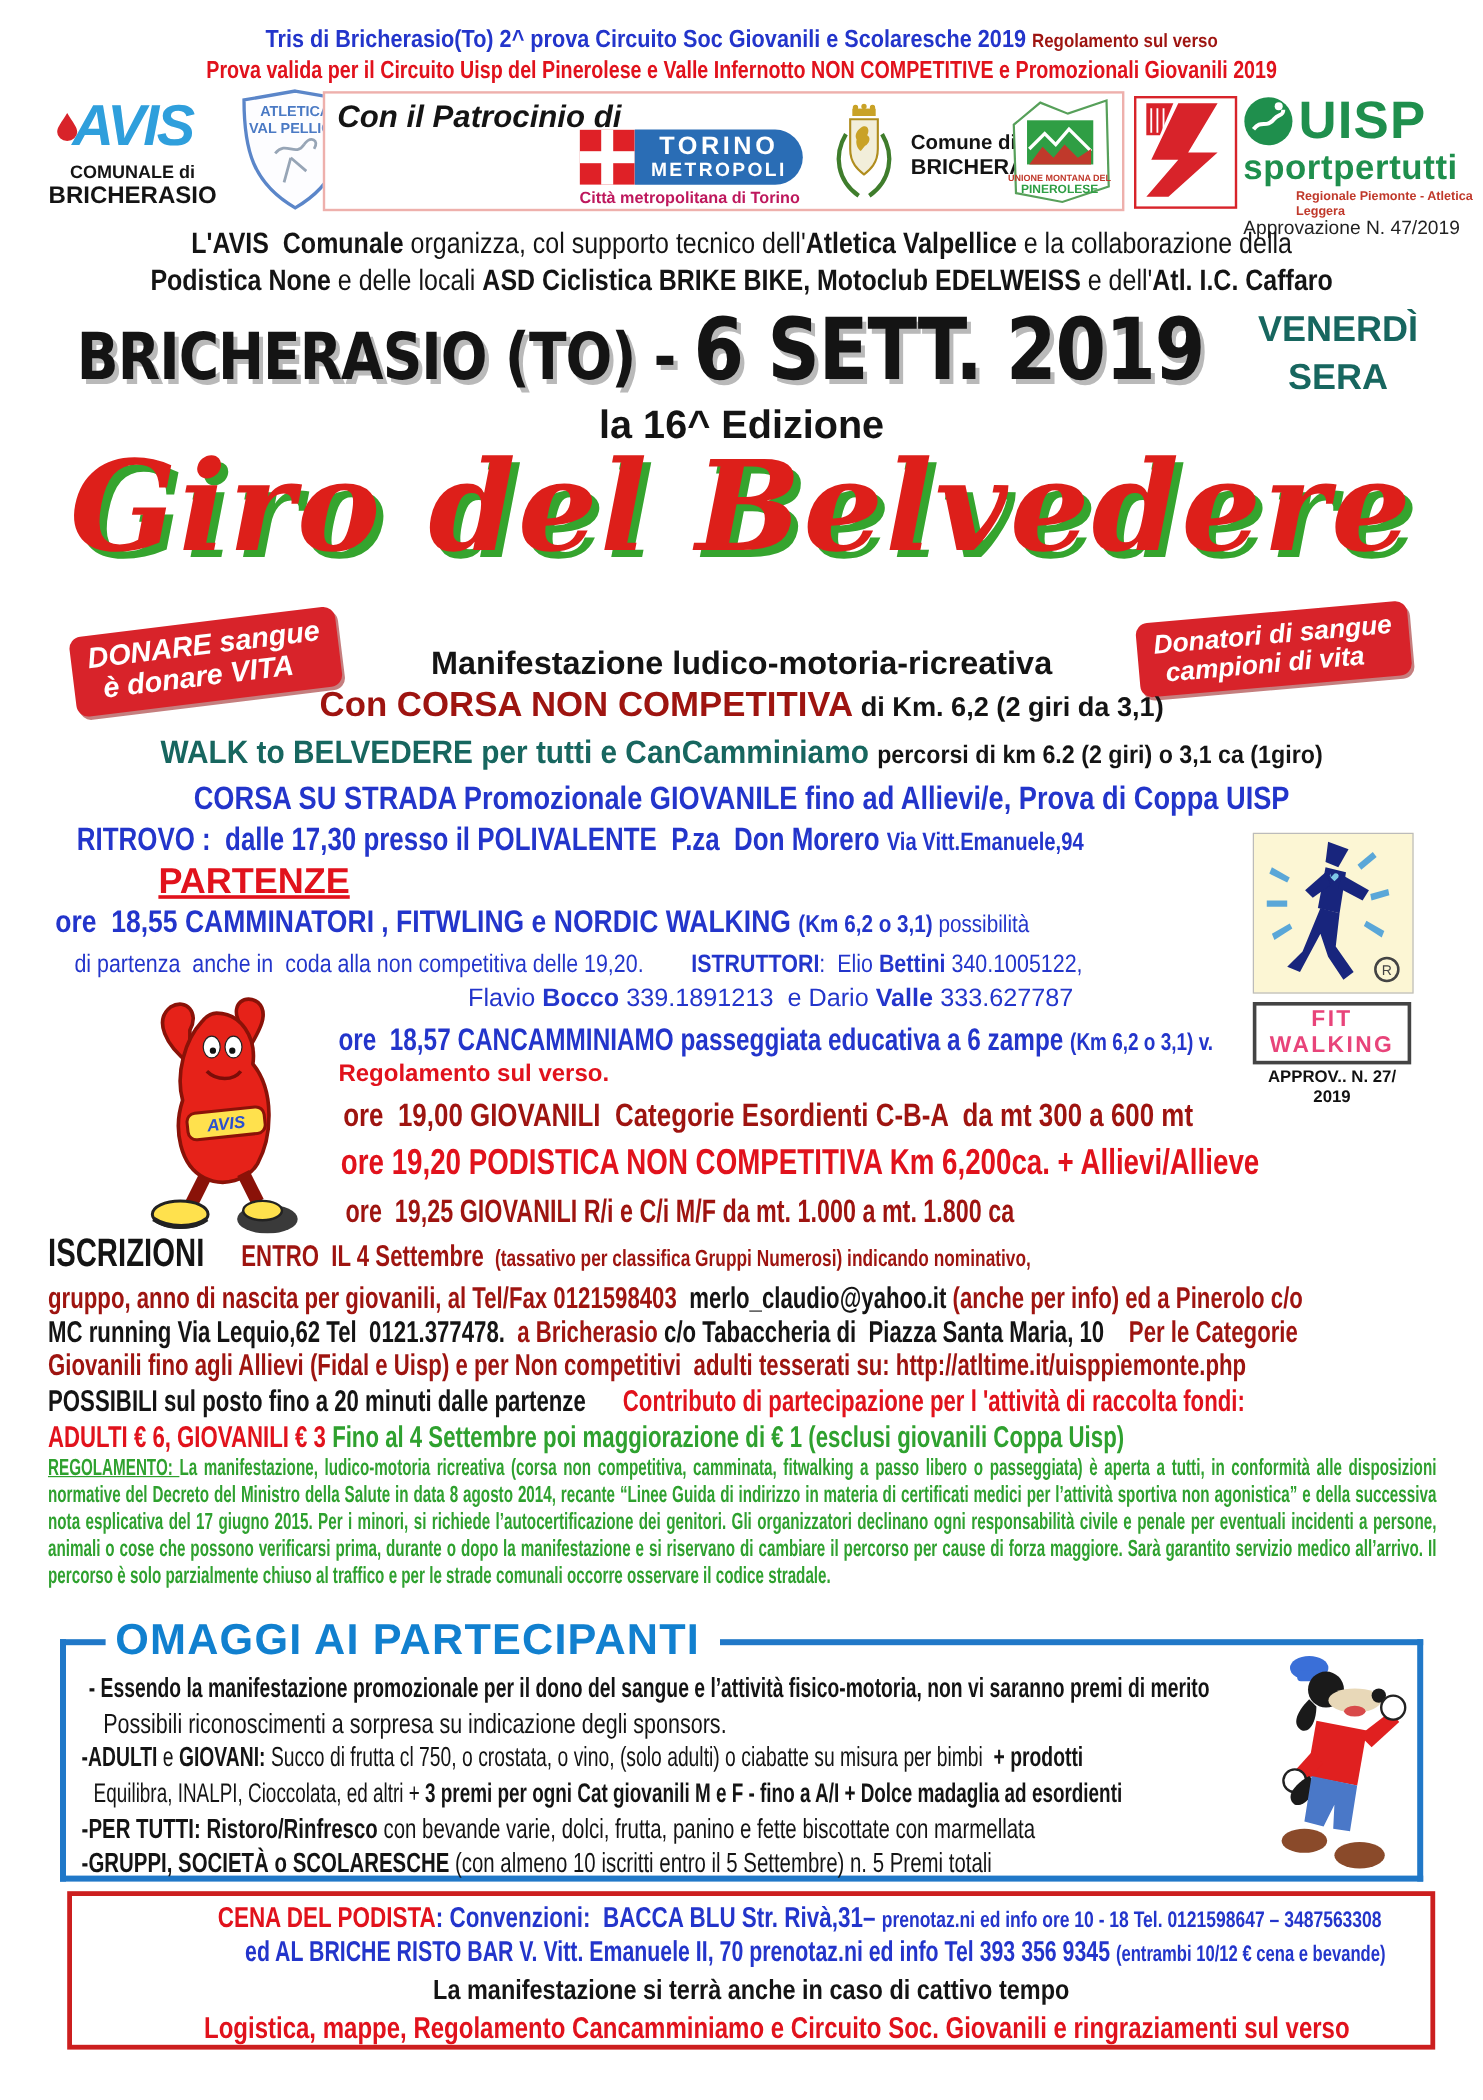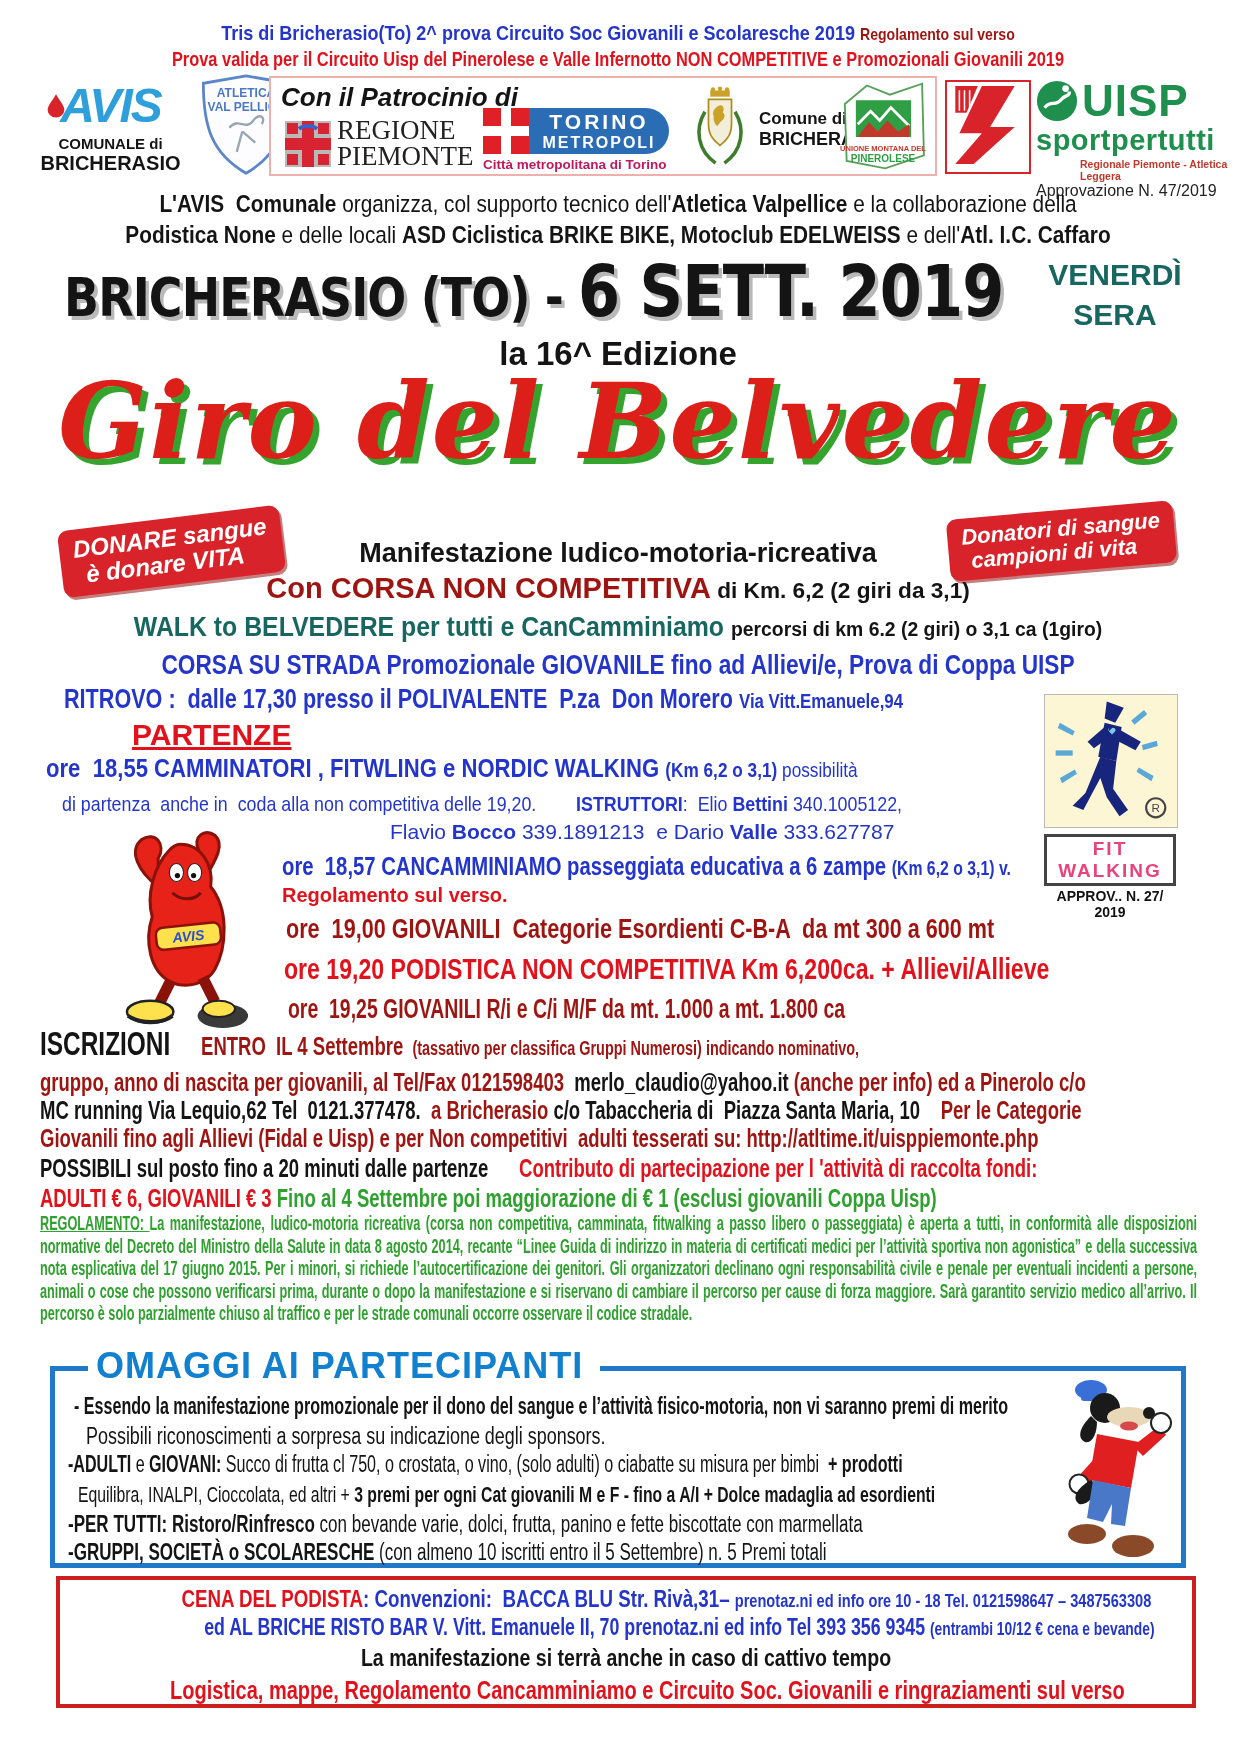--- a/index.html
+++ b/index.html
@@ -63,36 +63,20 @@
         <path d="M50 2 L96 10 C96 55 88 85 50 107 C12 85 4 55 4 10 Z" fill="#fdfdff" stroke="#5b86c9" stroke-width="3"></path>
         <path d="M32 58 C42 46 50 62 58 50 M46 62 L40 84 M46 62 L60 74 M58 50 C64 42 72 46 67 54" stroke="#97a5b6" fill="none" stroke-width="2.5"></path>
       </svg>
       <div style="position:absolute;top:12px;left:0;width:100%;text-align:center;font-size:12px;font-weight:700;color:#4a79c4;">ATLETICA</div>
       <div style="position:absolute;top:26px;left:0;width:100%;text-align:center;font-size:12px;font-weight:700;color:#4a79c4;">VAL PELLICE</div>
     </div>
 
     <div class="patro-box">
       <div style="position:absolute;left:10px;top:4px;font-size:26px;font-weight:700;font-style:italic;">Con il Patrocinio di</div>
 
-      <div style="position:absolute;left:14px;top:40px;display:flex;align-items:center;">
-        <svg width="46" height="46" viewBox="0 0 46 46">
-          <rect width="46" height="46" fill="#b9b9b9"></rect>
-          <rect x="17" width="12" height="46" fill="#d82333"></rect>
-          <rect y="17" width="46" height="12" fill="#d82333"></rect>
-          <rect x="2" y="2" width="11" height="11" fill="#d82333"></rect>
-          <rect x="33" y="2" width="11" height="11" fill="#d82333"></rect>
-          <rect x="2" y="33" width="11" height="11" fill="#d82333"></rect>
-          <rect x="33" y="33" width="11" height="11" fill="#d82333"></rect>
-          <path d="M14 8 C18 4 28 4 32 8" stroke="#3a63c8" stroke-width="4" fill="none"></path>
-        </svg>
-        <div style="margin-left:6px;font-family:'Liberation Serif',serif;font-size:27px;line-height:.95;color:#222;">
-          <div>REGIONE</div>
-          <div>PIEMONTE</div>
-        </div>
-      </div>
 
       <div style="position:absolute;left:212px;top:30px;">
         <div style="display:flex;">
           <svg width="46" height="46" viewBox="0 0 46 46">
             <rect width="46" height="46" fill="#df2127"></rect>
             <rect x="18" width="10" height="46" fill="#fff"></rect>
             <rect y="18" width="46" height="10" fill="#fff"></rect>
           </svg>
           <div style="width:140px;height:46px;background:#2a6db5;border-radius:0 23px 23px 0;color:#fff;text-align:center;font-weight:700;">
             <div style="font-size:21px;letter-spacing:3px;margin-top:2px;">TORINO</div>

